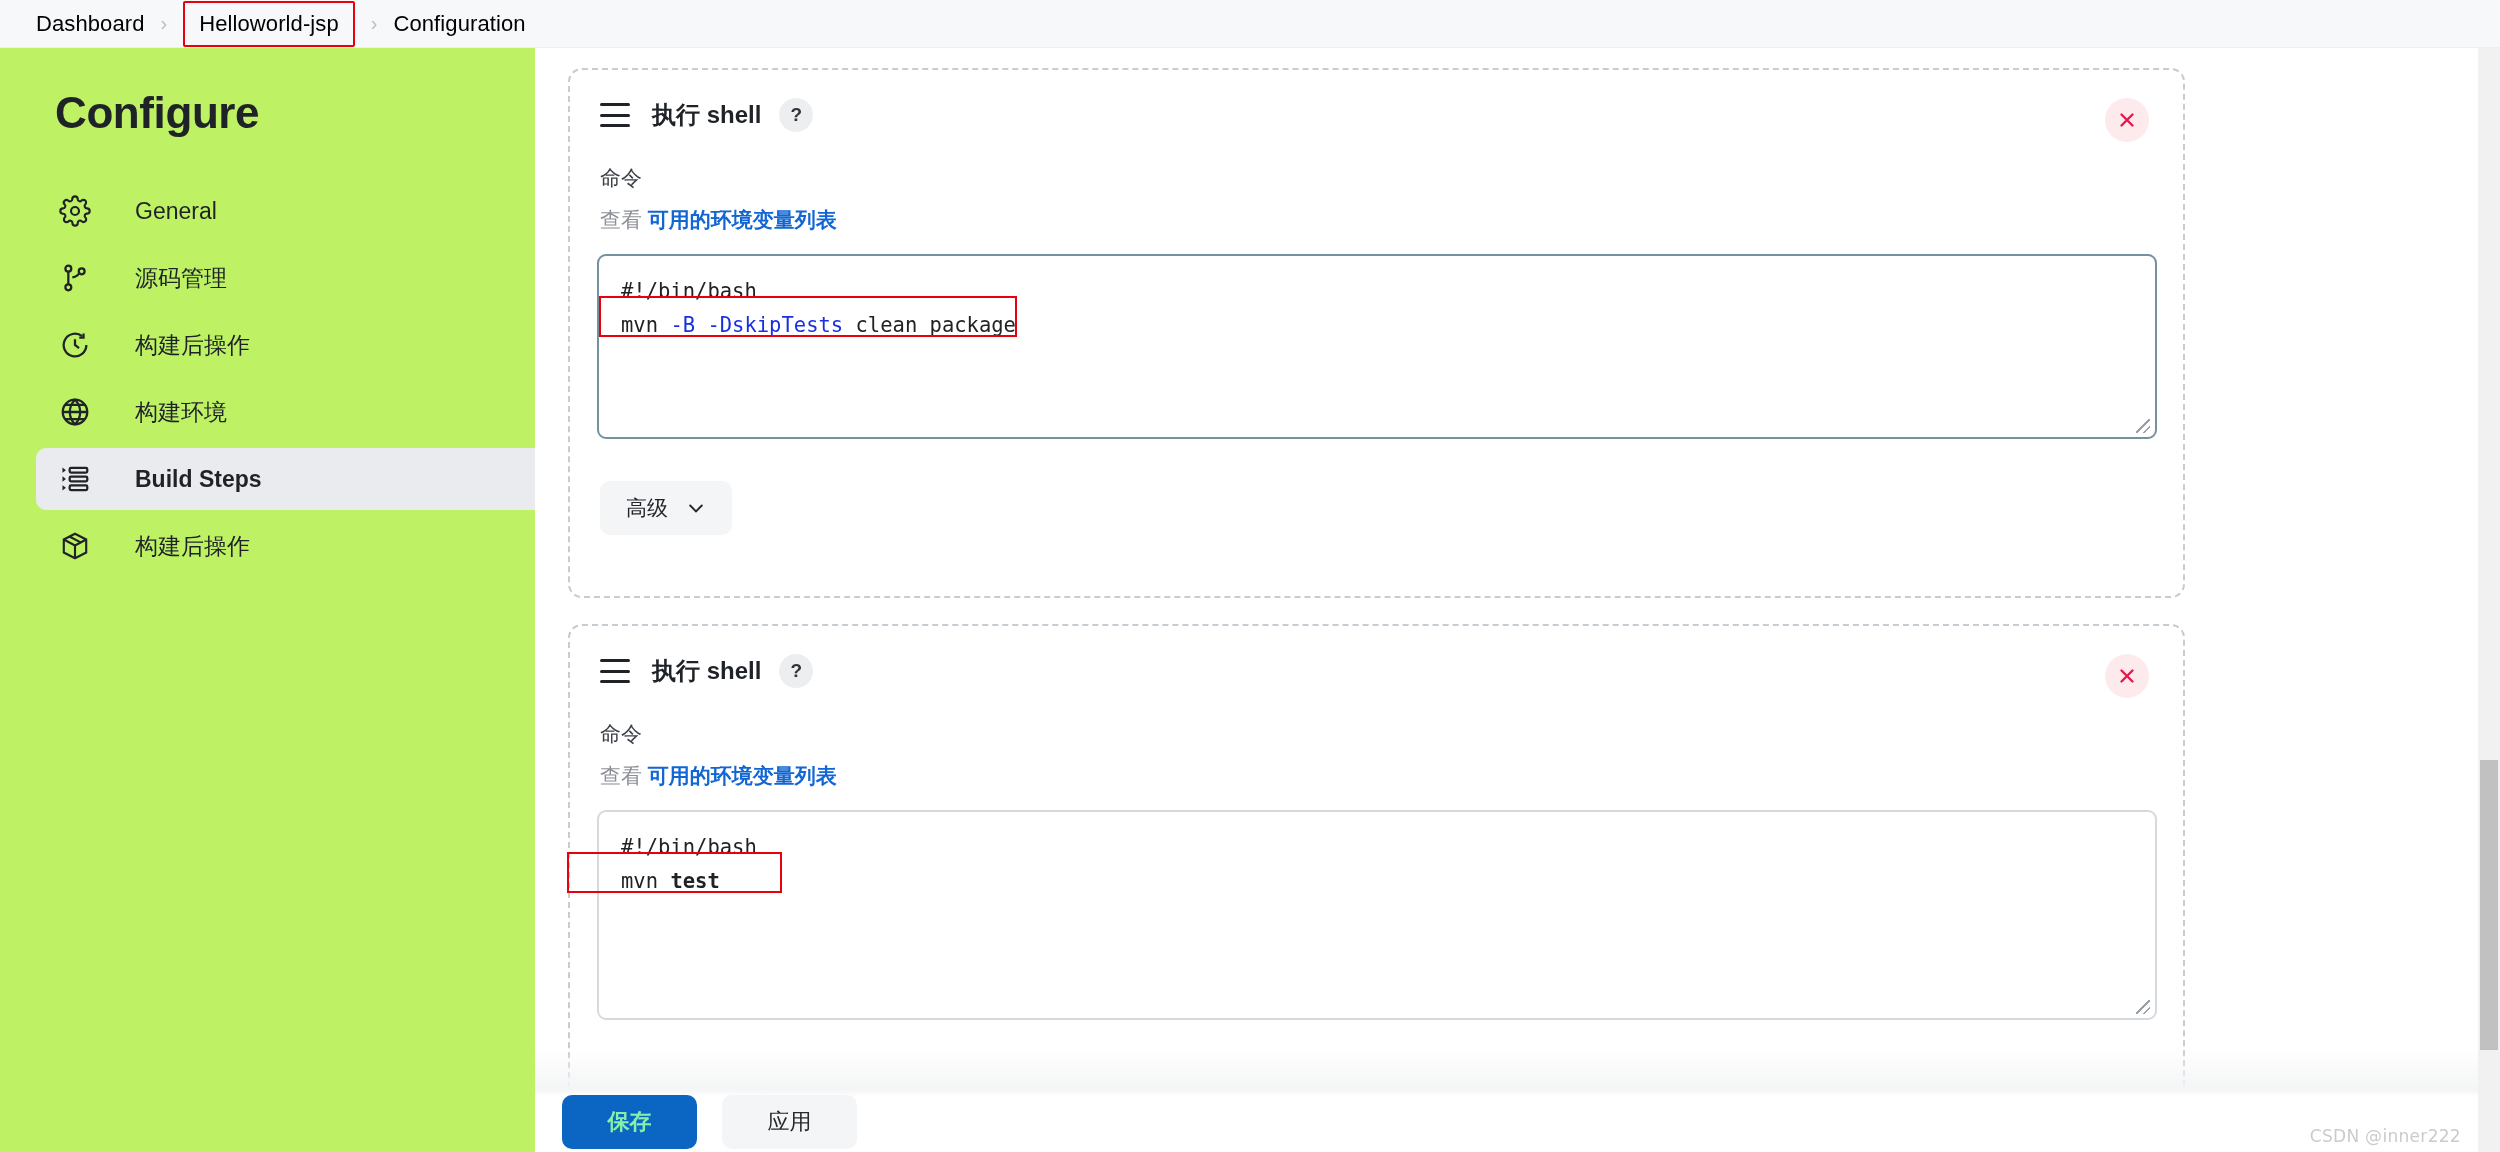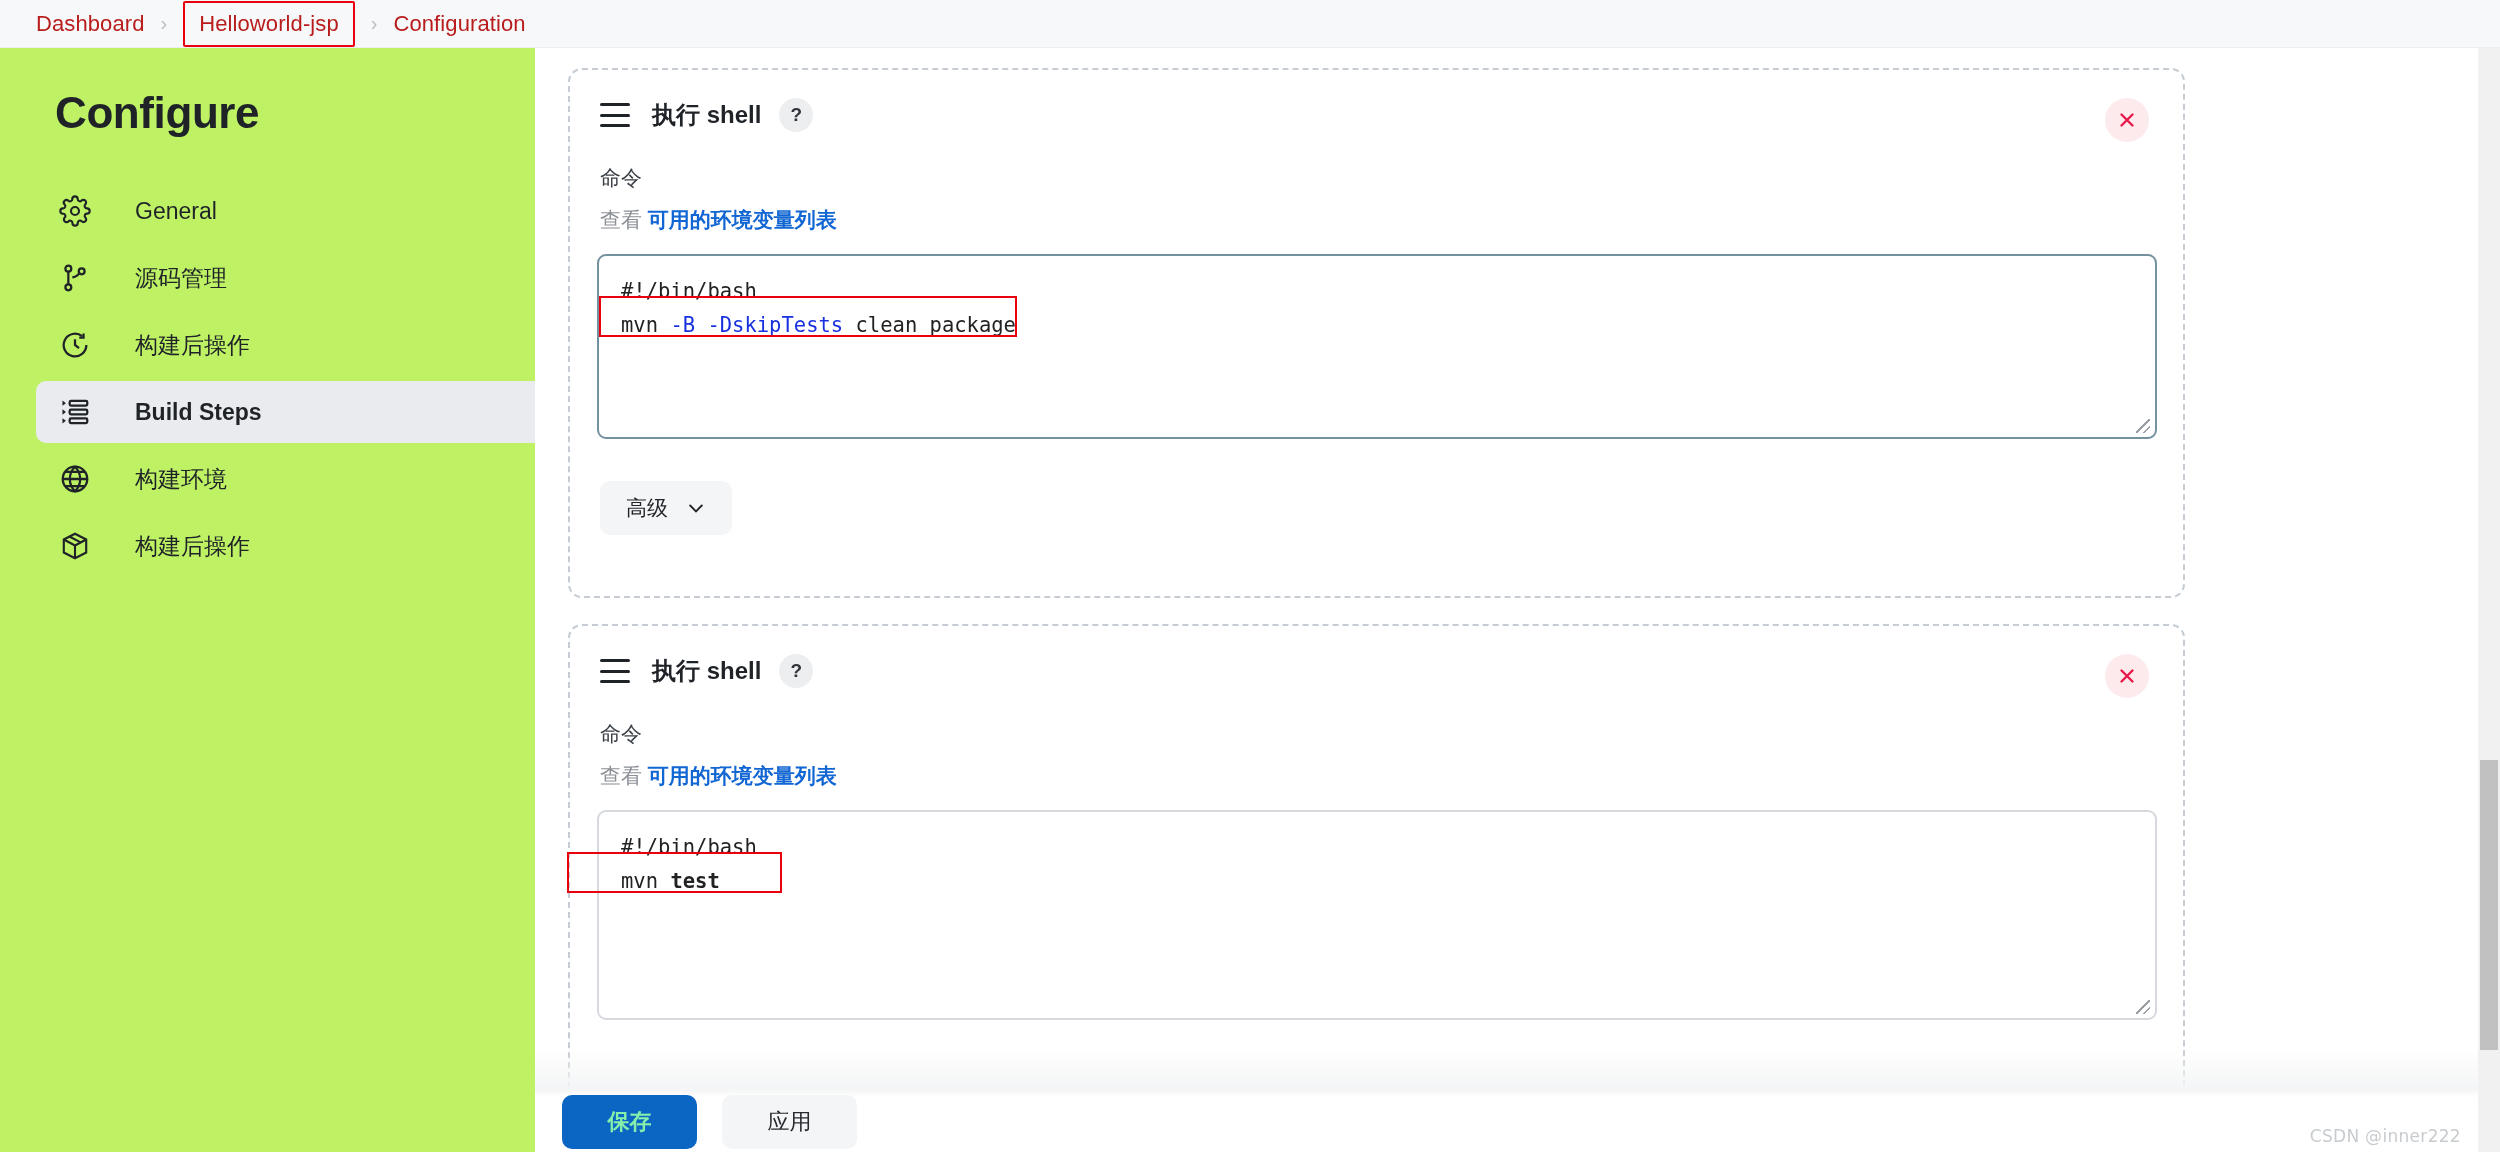--- a/index.html
+++ b/index.html
@@ -16,21 +16,21 @@
   
   .breadcrumb-bar {
     position: absolute; top: 0; left: 0;
     width: 2500px; height: 48px;
     background: #f7f8f9;
     border-bottom: 1px solid #eceef0;
     display: flex; align-items: center;
     padding-left: 34px;
   }
   .crumb {
-    font-size: 22px; color: #b91c1c; letter-spacing: .1px;
+    font-size: 22px; color: #000000; letter-spacing: .1px;
     padding: 3px 2px; white-space: nowrap;
   }
   .crumb.link { cursor: pointer; }
   .crumb-sep {
     color: #b9bec4; font-size: 20px; margin: 0 14px; user-select: none;
   }
   .crumb-highlight {
     border: 2px solid #e8000d;
     padding: 8px 14px;
     margin: -8px 2px;
@@ -242,41 +242,41 @@
         <span class="nav-ico">
           <svg width="32" height="32" viewBox="0 0 24 24" fill="none" stroke="#1f2328" stroke-width="1.7">
             <path d="M20.5 12a8.5 8.5 0 1 1-3.2-6.6"></path>
             <path d="M18.4 3.3v3.2h-3.2"></path>
             <path d="M12 7.6V12l3 2.4"></path>
           </svg>
         </span>
         <span class="nav-label">构建后操作</span>
       </div>
 
+      <div class="nav-item">
+        <span class="nav-ico">
+          <svg width="32" height="32" viewBox="0 0 24 24" fill="none" stroke="#1f2328" stroke-width="1.7">
+            <circle cx="12" cy="12" r="9.2"></circle>
+            <path d="M2.8 12h18.4M12 2.8c2.6 2.6 3.9 6 3.9 9.2s-1.3 6.6-3.9 9.2c-2.6-2.6-3.9-6-3.9-9.2S9.4 5.4 12 2.8z"></path>
+            <path d="M4.6 6.6h14.8M4.6 17.4h14.8"></path>
+          </svg>
+        </span>
+        <span class="nav-label">构建环境</span>
+      </div>
+
       <div class="nav-item active">
         <span class="nav-ico">
           <svg width="32" height="32" viewBox="0 0 24 24" fill="none" stroke="#1f2328" stroke-width="1.7">
             <rect x="8" y="3.6" width="13.2" height="3.6" rx="1"></rect>
             <rect x="8" y="10.2" width="13.2" height="3.6" rx="1"></rect>
             <rect x="8" y="16.8" width="13.2" height="3.6" rx="1"></rect>
             <path d="M2.6 3.4l2.6 2-2.6 2zM2.6 10l2.6 2-2.6 2zM2.6 16.6l2.6 2-2.6 2z" fill="#1f2328" stroke="none"></path>
           </svg>
         </span>
         <span class="nav-label">Build Steps</span>
-      </div>
-
-      <div class="nav-item">
-        <span class="nav-ico">
-          <svg width="32" height="32" viewBox="0 0 24 24" fill="none" stroke="#1f2328" stroke-width="1.7">
-            <circle cx="12" cy="12" r="9.2"></circle>
-            <path d="M2.8 12h18.4M12 2.8c2.6 2.6 3.9 6 3.9 9.2s-1.3 6.6-3.9 9.2c-2.6-2.6-3.9-6-3.9-9.2S9.4 5.4 12 2.8z"></path>
-            <path d="M4.6 6.6h14.8M4.6 17.4h14.8"></path>
-          </svg>
-        </span>
-        <span class="nav-label">构建环境</span>
       </div>
 
       <div class="nav-item">
         <span class="nav-ico">
           <svg width="32" height="32" viewBox="0 0 24 24" fill="none" stroke="#1f2328" stroke-width="1.6">
             <path d="M12 2.8l8.4 4.3v9.8L12 21.2 3.6 16.9V7.1z"></path>
             <path d="M3.6 7.1L12 11.6l8.4-4.5M12 11.6v9.6"></path>
             <path d="M7.8 4.9l8.4 4.4"></path>
           </svg>
         </span>

